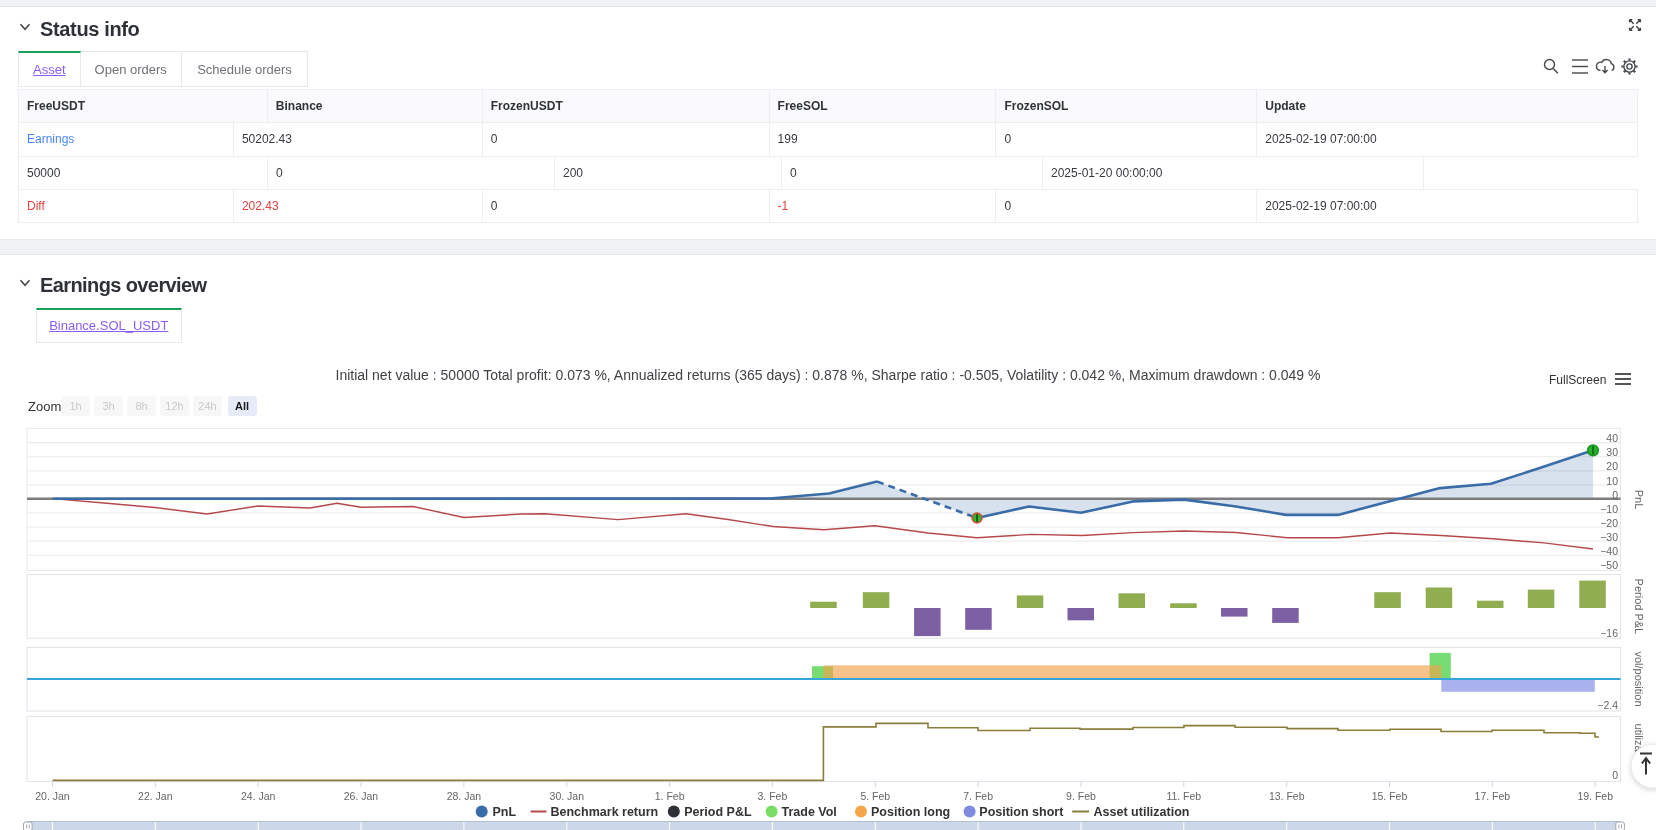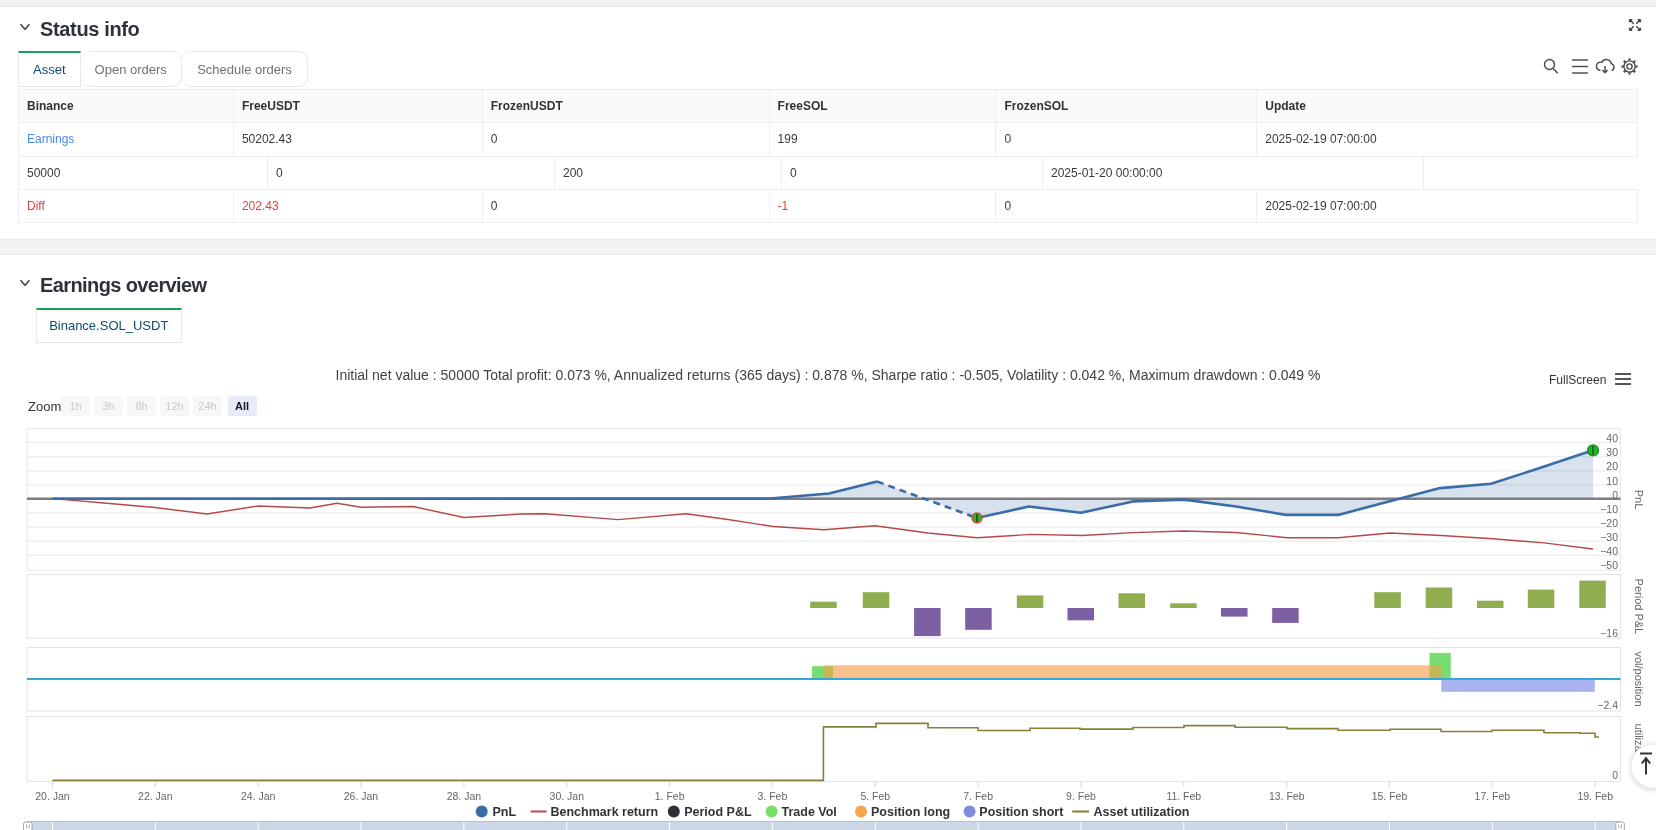--- a/index.html
+++ b/index.html
@@ -1,22 +1,22 @@
 <!DOCTYPE html>
 <html><head><meta charset="utf-8">
 <style>
 * { margin:0; padding:0; box-sizing:border-box; }
 html,body { width:1656px; height:830px; background:#fff; font-family:"Liberation Sans",sans-serif; overflow:hidden; }
 .abs { position:absolute; }
 .grey { background:#f1f2f4; }
 .sect-title { font-size:20px; font-weight:700; color:#2e3238; letter-spacing:-0.35px; }
 .tabbox { position:absolute; top:51px; height:36px; border:1px solid #e7e7ec; background:#fff;
   display:flex; align-items:center; justify-content:center; font-size:13px; }
-.tab-active { border-top:2.5px solid #18a058; color:#0c4a6e; font-weight:500; }
-.tab-idle { color:#6f7277; border-left:none;border-radius:9px; }
+.tab-active { border-top:2.5px solid #18a058; color:#8b5cf6; font-weight:500;text-decoration:underline; }
+.tab-idle { color:#6f7277; border-left:none; }
 .tbl { position:absolute; left:18px; top:89px; width:1620px; font-size:12px; border-top:1px solid #eceef1; }
 .trow { display:flex; height:33.3px; border-bottom:1px solid #eceef1; border-left:1px solid #eceef1; }
 .thead { background:#fafafc; font-weight:700; color:#2f3338; }
 .tc { padding:0 8px; display:flex; align-items:center; border-right:1px solid #eceef1; overflow:hidden; }
 .tb { color:#36393e; }
 .cblue { color:#4a87ec; }
 .cred { color:#e2413f; }
 .ax { font-size:10.5px; fill:#666; }
 .axd { font-size:10.5px; fill:#666; }
 .rot { font-size:11px; fill:#666; }
@@ -62,22 +62,22 @@
       <line x1="85.8" y1="6.8" x2="87.3" y2="8.3"></line>
         <line x1="95.7" y1="16.7" x2="97.2" y2="18.2"></line>
       <line x1="97.2" y1="6.8" x2="95.7" y2="8.3"></line>
         <line x1="87.3" y1="16.7" x2="85.8" y2="18.2"></line>
     </g>
   </g>
   </svg>
 
 <div class="tbl">
 <div class="trow thead">
+<div class="tc" style="width:249px">FreeUSDT</div>
 <div class="tc" style="width:215px">Binance</div>
-<div class="tc" style="width:249px">FreeUSDT</div>
 <div class="tc" style="width:287px">FrozenUSDT</div>
 <div class="tc" style="width:227px">FreeSOL</div>
 <div class="tc" style="width:261px">FrozenSOL</div>
 <div class="tc" style="width:381px">Update</div>
 </div>
 <div class="trow">
 <div class="tc tb cblue" style="width:215px">Earnings</div>
 <div class="tc tb" style="width:249px">50202.43</div>
 <div class="tc tb" style="width:287px">0</div>
 <div class="tc tb" style="width:227px">199</div>

